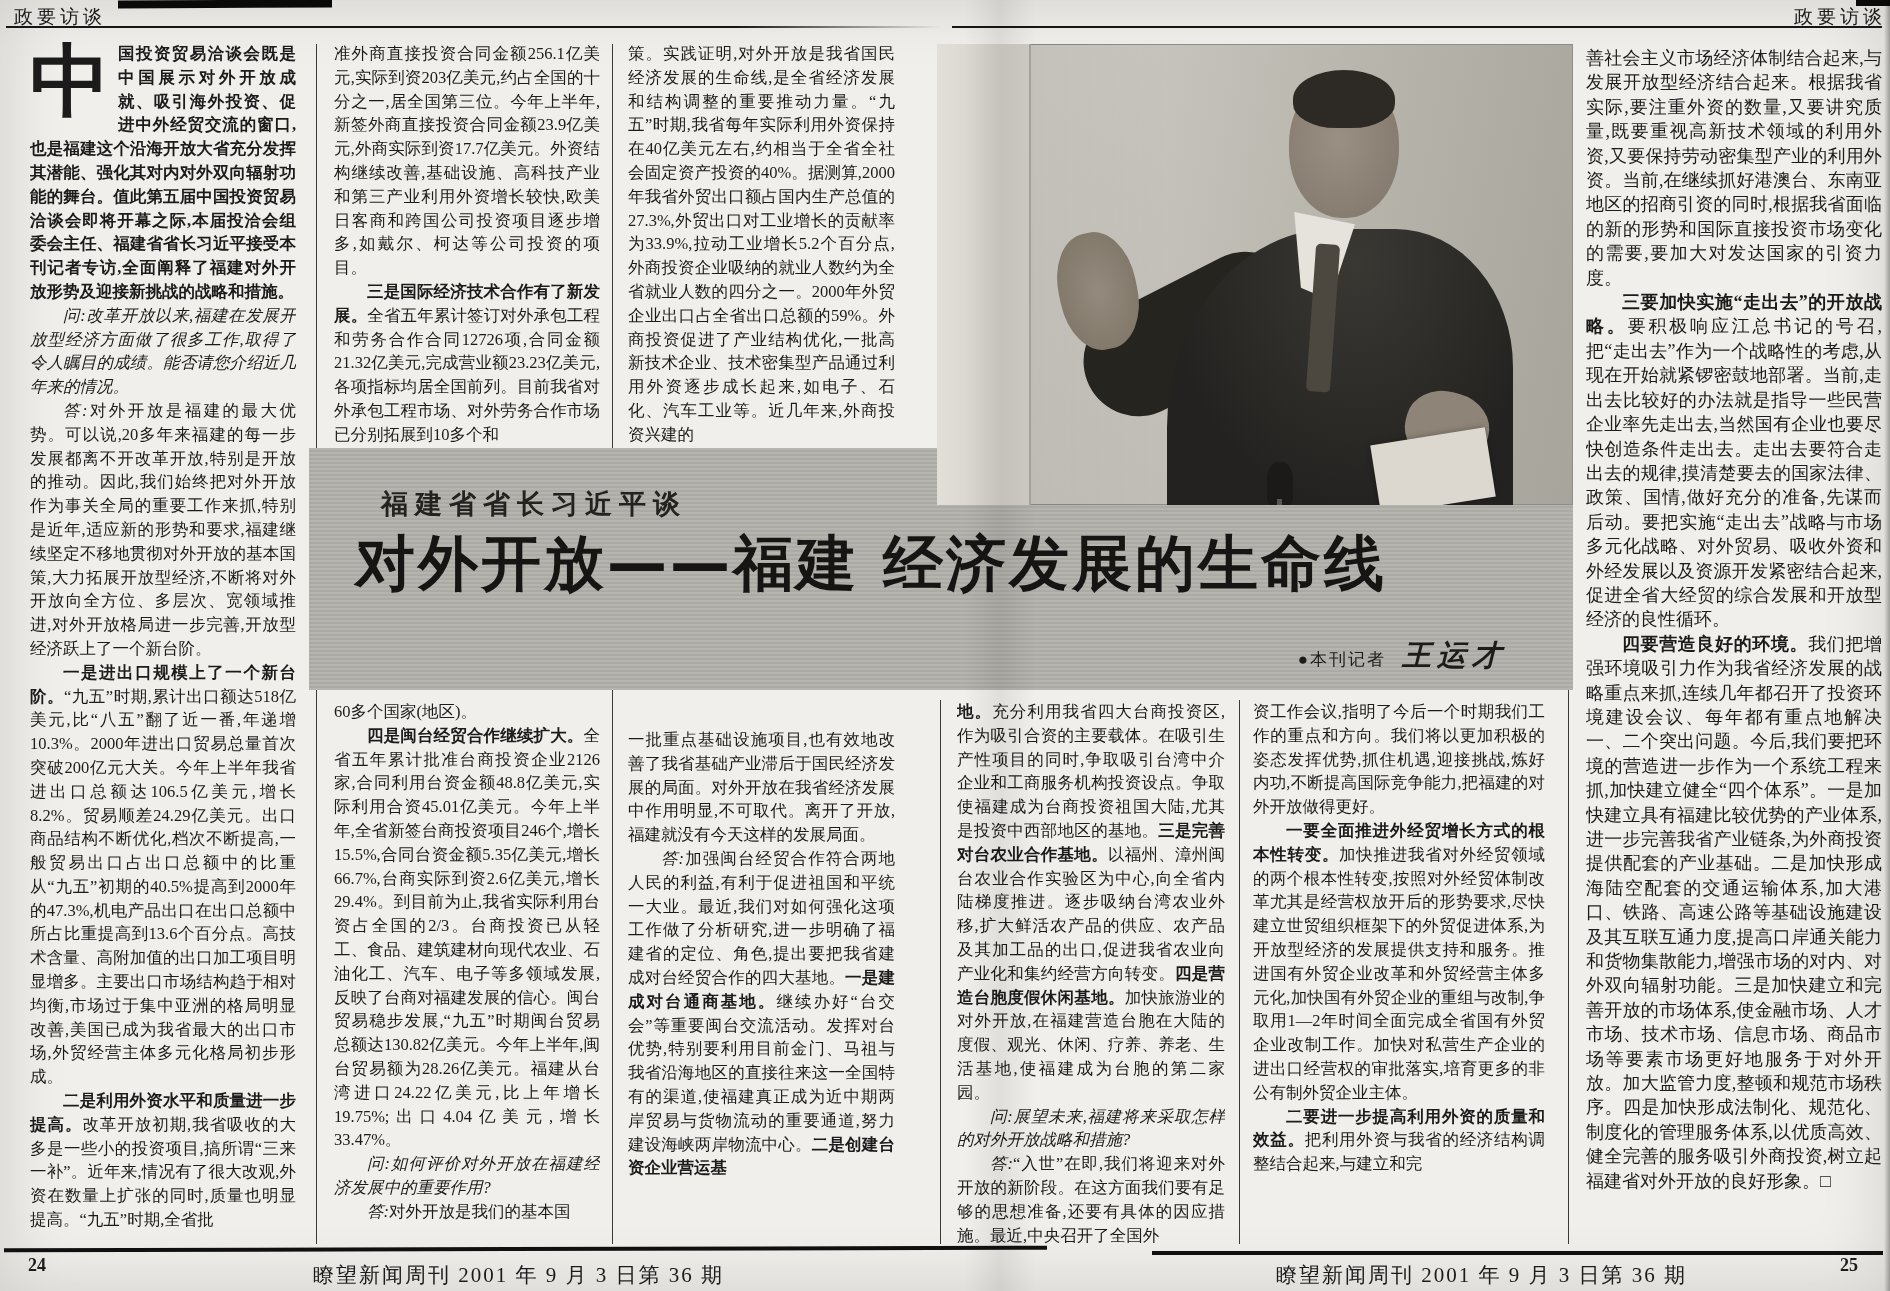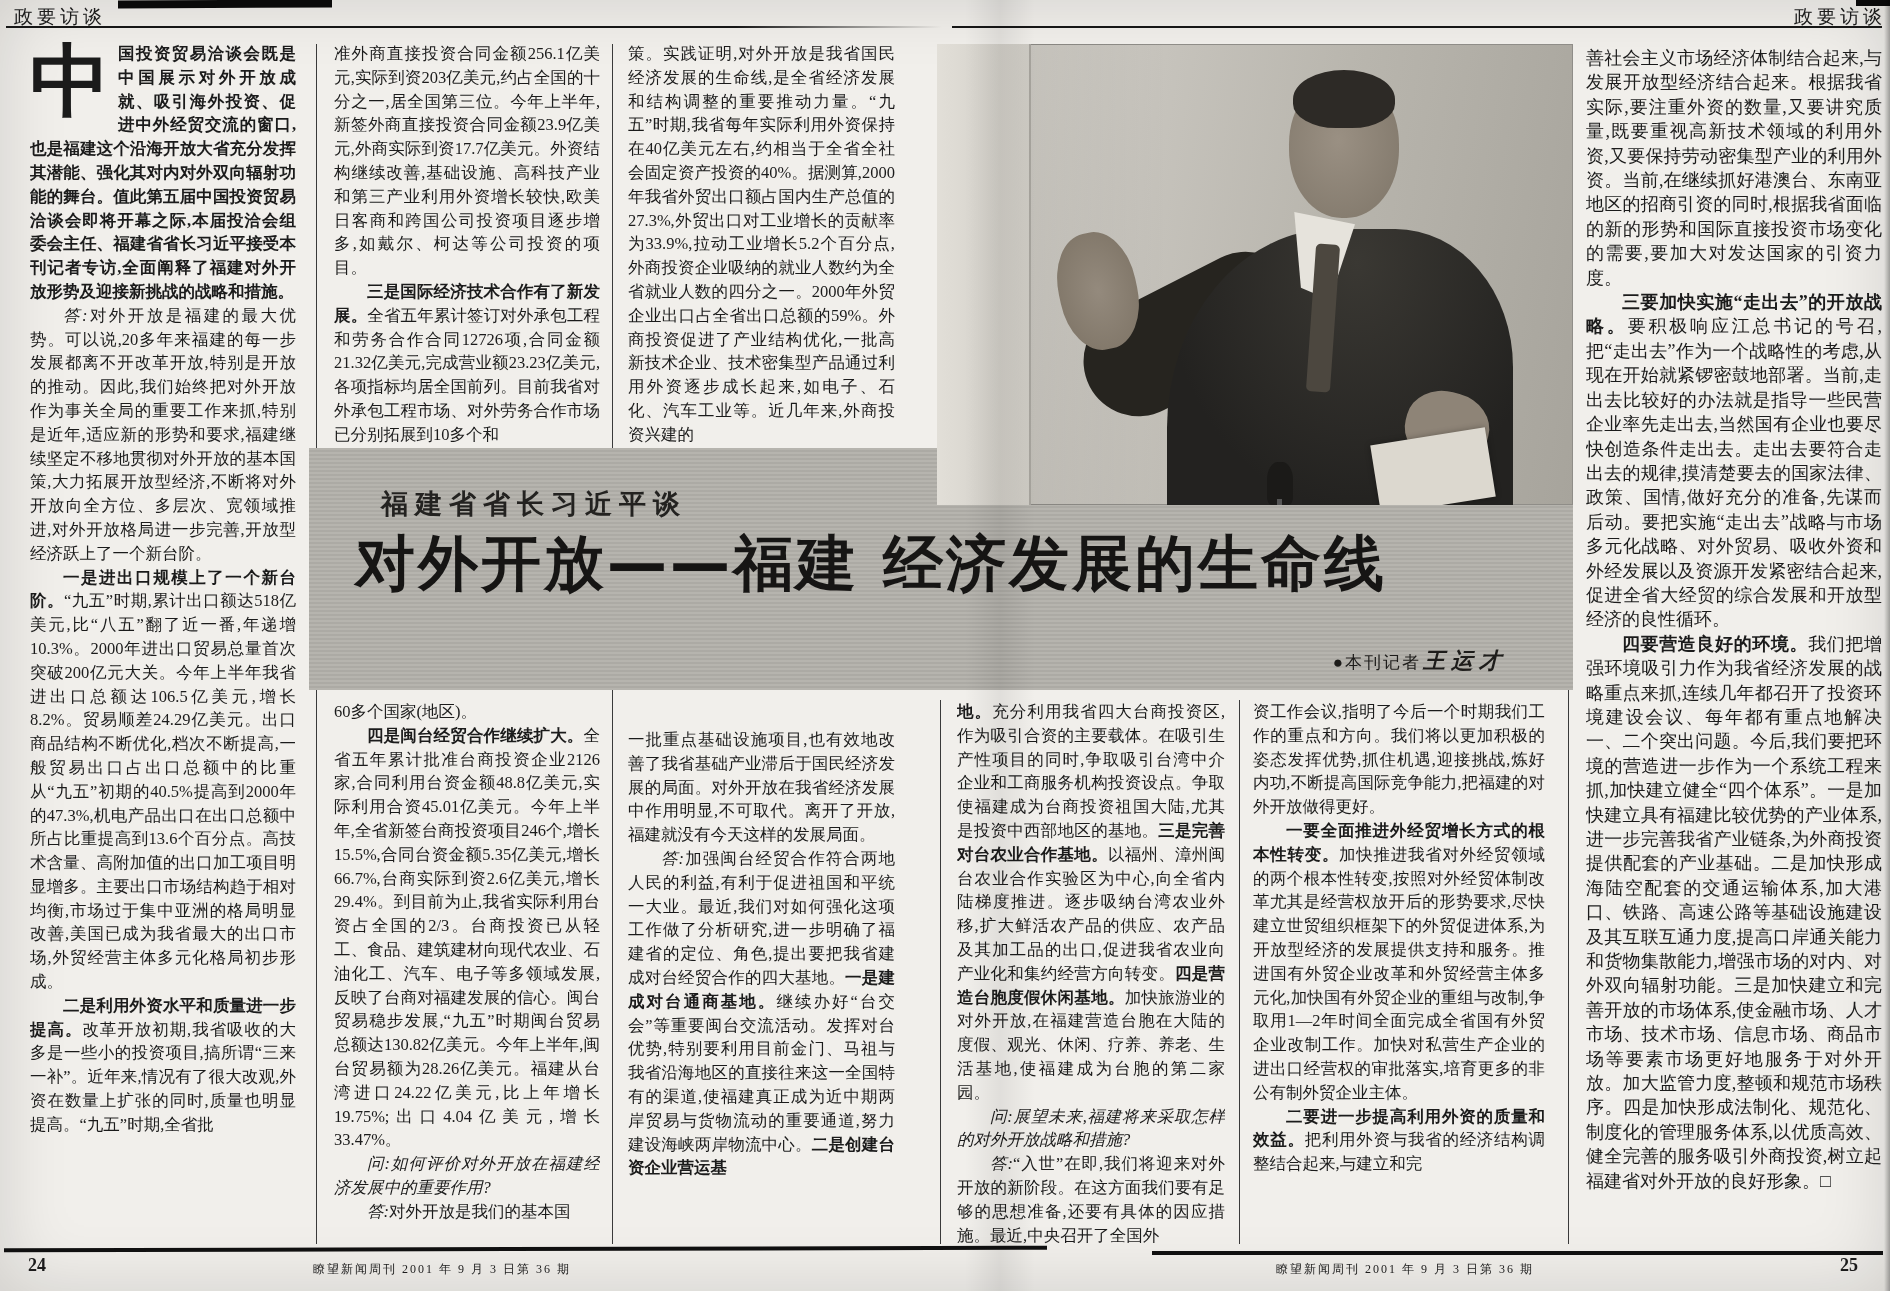--- a/index.html
+++ b/index.html
@@ -24,21 +24,21 @@
   
   .banner{position:absolute;left:309px;top:448px;width:1264px;height:242px;background:#b3b1ab;
           background-image:repeating-linear-gradient(0deg,rgba(255,255,255,.04) 0 2px,rgba(0,0,0,.04) 2px 4px);
           z-index:3;}
   .kicker{position:absolute;left:72px;top:38px;font-size:27px;font-weight:800;letter-spacing:7px;
           color:#232220;font-family:Liberation Mono, monospace;}
   .bigtitle{position:absolute;left:46px;top:76px;font-size:60px;font-weight:900;letter-spacing:3px;
           color:#161514;white-space:nowrap;font-family:"DejaVu Sans","Liberation Sans",sans-serif;}
   .byline{position:absolute;right:66px;bottom:14px;color:#1d1c1a;}
   .byline .pre{font-size:17px;letter-spacing:2px;}
-  .byline .auth{font-size:22px;font-weight:bold;font-style:italic;letter-spacing:6px;margin-left:2px;}
+  .byline .auth{font-size:29px;font-weight:bold;font-style:italic;letter-spacing:6px;margin-left:16px;}
   
   .photo{position:absolute;left:937px;top:44px;width:636px;height:461px;z-index:4;overflow:hidden;
          background:linear-gradient(100deg,#d8d5ce 0%,#c6c3bc 32%,#b9b6ae 58%,#a7a49c 100%);
          box-shadow:0 0 0 1px #8f8d88 inset;}
   .ph{position:absolute;}
   .ph-door{left:0;top:0;width:92px;height:100%;background:linear-gradient(to right,#e2dfd8,#cdcac3);
            border-right:2px solid #b0ada6;}
   .ph-wallshade{left:92px;top:0;width:140px;height:100%;background:linear-gradient(to right,rgba(0,0,0,.06),transparent);}
   .ph-suit{left:230px;top:185px;width:346px;height:276px;background:radial-gradient(ellipse at 55% 12%,#3a3833,#232220 72%);
            border-radius:48% 34% 0 0 / 72% 50% 0 0;}
@@ -53,21 +53,21 @@
             clip-path:polygon(8% 0,100% 14%,62% 100%,18% 86%);}
   .ph-tie{left:374px;top:200px;width:24px;height:148px;background:#4c473f;border-radius:5px;transform:rotate(4deg);}
   .ph-papers{left:438px;top:392px;width:116px;height:70px;background:#dcd8cf;transform:rotate(-9deg);
              box-shadow:0 0 6px rgba(0,0,0,.3);}
   .ph-hand2{left:468px;top:348px;width:84px;height:72px;background:#8e8477;border-radius:46%;transform:rotate(15deg);}
   .ph-mic{left:330px;top:418px;width:26px;height:43px;background:#1b1a18;border-radius:42% 42% 18% 18%;}
   .ph-micstand{left:340px;top:455px;width:5px;height:10px;background:#555;}
   
   .f-rule{position:absolute;height:4px;background:#101010;}
   .pageno{position:absolute;top:1255px;font-size:18px;font-weight:bold;}
-  .f-text{position:absolute;top:1261px;font-size:12px;letter-spacing:2px;}
+  .f-text{position:absolute;top:1261px;font-size:21px;letter-spacing:2px;}
   .gutter{position:absolute;left:965px;top:0;width:70px;height:100%;z-index:6;pointer-events:none;
           background:linear-gradient(to right,rgba(0,0,0,0),rgba(0,0,0,.07) 50%,rgba(0,0,0,0));}
   .edge-r{position:absolute;right:0;top:0;width:6px;height:100%;z-index:6;
           background:linear-gradient(to left,rgba(0,0,0,.30),rgba(0,0,0,0));}
 </style>
 </head>
 <body>
 
 <div class="spread">
 
@@ -80,20 +80,21 @@
   <div class="hdr-rule" style="left:952px;width:930px;"></div>
 
   <div class="vdiv" style="left:316px;top:44px;height:1200px;"></div>
   <div class="vdiv" style="left:612px;top:44px;height:1200px;"></div>
   <div class="vdiv" style="left:940px;top:700px;height:544px;"></div>
   <div class="vdiv" style="left:1239px;top:700px;height:544px;"></div>
   <div class="vdiv" style="left:1568px;top:44px;height:1200px;"></div>
 
   <div class="col" style="left:30px;top:42px;width:266px;height:1204px;">
       <p class="intro"><span class="dropcap">中</span><span>国投资贸易洽谈会既是中国展示对外开放成就、吸引海外投资、促进中外经贸交流的窗口,也是福建这个沿海开放大省充分发挥其潜能、强化其对内对外双向辐射功能的舞台。值此第五届中国投资贸易洽谈会即将开幕之际,本届投洽会组委会主任、福建省省长习近平接受本刊记者专访,全面阐释了福建对外开放形势及迎接新挑战的战略和措施。</span></p>
+      <p class="qa"><span>问:改革开放以来,福建在发展开放型经济方面做了很多工作,取得了令人瞩目的成绩。能否请您介绍近几年来的情况。</span></p>
       <p><span class="i">答:</span><span>对外开放是福建的最大优势。可以说,20多年来福建的每一步发展都离不开改革开放,特别是开放的推动。因此,我们始终把对外开放作为事关全局的重要工作来抓,特别是近年,适应新的形势和要求,福建继续坚定不移地贯彻对外开放的基本国策,大力拓展开放型经济,不断将对外开放向全方位、多层次、宽领域推进,对外开放格局进一步完善,开放型经济跃上了一个新台阶。</span></p>
       <p><span class="b">一是进出口规模上了一个新台阶。</span><span>“九五”时期,累计出口额达518亿美元,比“八五”翻了近一番,年递增10.3%。2000年进出口贸易总量首次突破200亿元大关。今年上半年我省进出口总额达106.5亿美元,增长8.2%。贸易顺差24.29亿美元。出口商品结构不断优化,档次不断提高,一般贸易出口占出口总额中的比重从“九五”初期的40.5%提高到2000年的47.3%,机电产品出口在出口总额中所占比重提高到13.6个百分点。高技术含量、高附加值的出口加工项目明显增多。主要出口市场结构趋于相对均衡,市场过于集中亚洲的格局明显改善,美国已成为我省最大的出口市场,外贸经营主体多元化格局初步形成。</span></p>
       <p><span class="b">二是利用外资水平和质量进一步提高。</span><span>改革开放初期,我省吸收的大多是一些小的投资项目,搞所谓“三来一补”。近年来,情况有了很大改观,外资在数量上扩张的同时,质量也明显提高。“九五”时期,全省批</span></p>
     </div>
   <div class="col" style="left:334px;top:42px;width:266px;height:404px;">
       <p class="cont"><span>准外商直接投资合同金额256.1亿美元,实际到资203亿美元,约占全国的十分之一,居全国第三位。今年上半年,新签外商直接投资合同金额23.9亿美元,外商实际到资17.7亿美元。外资结构继续改善,基础设施、高科技产业和第三产业利用外资增长较快,欧美日客商和跨国公司投资项目逐步增多,如戴尔、柯达等公司投资的项目。</span></p>
       <p><span class="b">三是国际经济技术合作有了新发展。</span><span>全省五年累计签订对外承包工程和劳务合作合同12726项,合同金额21.32亿美元,完成营业额23.23亿美元,各项指标均居全国前列。目前我省对外承包工程市场、对外劳务合作市场已分别拓展到10多个和</span></p>
     </div>
   <div class="col" style="left:334px;top:700px;width:266px;height:545px;">
       <p class="cont"><span>60多个国家(地区)。</span></p>

